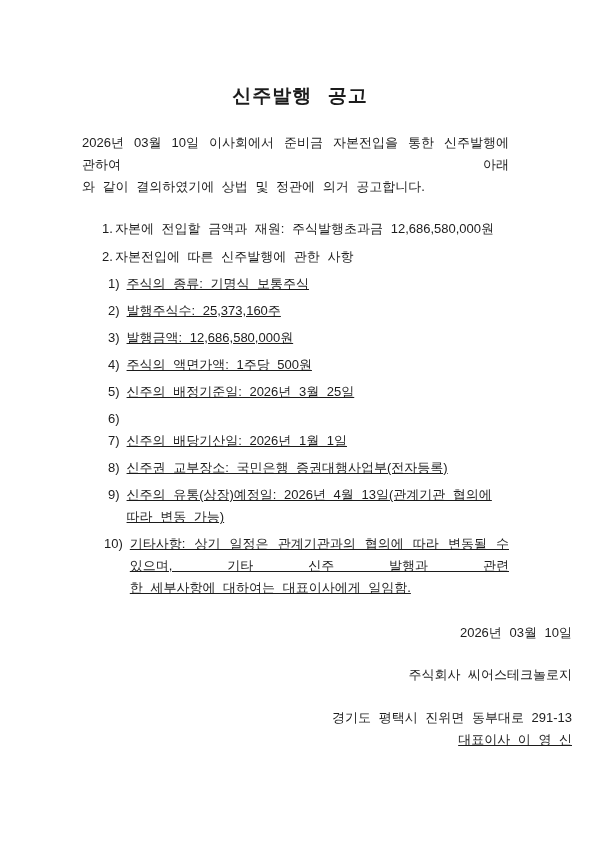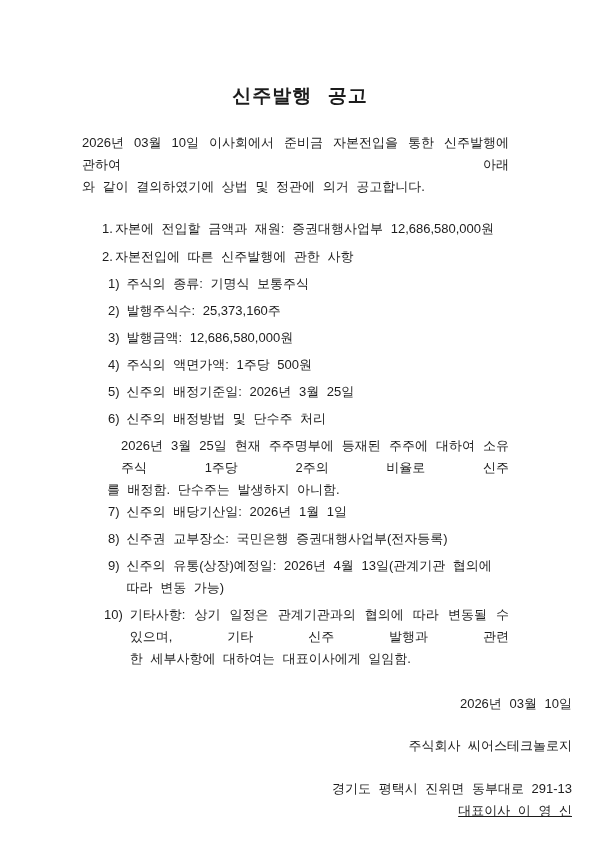--- a/index.html
+++ b/index.html
@@ -33,21 +33,21 @@
     -moz-text-align-last: justify;
   }
   .intro { margin: 24px 63px 0 54px; }
 
   .item { display: flex; margin: 0 63px 0 0; padding-left: 74px; }
   .item-num { flex: none; width: 13px; }
   .item-text { flex: 1; }
 
   .sub { display: flex; margin: 5px 63px 0 0; padding-left: 80px; }
   .sub .sub-num { flex: none; margin-right: 7px; }
-  .sub .sub-body { flex: 1; }
+  .sub .sub-body { flex: 1; text-decoration: underline; }
   .sub.wide { padding-left: 76px; }
   .sub.after-note { margin-top: 0; }
 
   .note6 { margin: 5px 63px 0 79px; }
   .note6 .l1 { padding-left: 14px; }
 
   .mt20 { margin-top: 20px; }
   .mt6  { margin-top: 6px; }
 
   .footer-line { text-align: right; }
@@ -63,21 +63,21 @@
 
   <h1 class="doc-title">신주발행 공고</h1>
 
   <div class="intro">
     <div class="just">2026년 03월 10일 이사회에서 준비금 자본전입을 통한 신주발행에 관하여 아래</div>
     <div>와 같이 결의하였기에 상법 및 정관에 의거 공고합니다.</div>
   </div>
 
   <div class="item mt20">
     <span class="item-num">1.</span>
-    <span class="item-text">자본에 전입할 금액과 재원: 증권대행사업부 12,686,580,000원</span>
+    <span class="item-text">자본에 전입할 금액과 재원: 주식발행초과금 12,686,580,000원</span>
   </div>
 
   <div class="item mt6">
     <span class="item-num">2.</span>
     <span class="item-text">자본전입에 따른 신주발행에 관한 사항</span>
   </div>
 
   <div class="sub">
     <span class="sub-num">1)</span>
     <span class="sub-body">주식의 종류: 기명식 보통주식</span>
@@ -98,27 +98,22 @@
     <span class="sub-body">주식의 액면가액: 1주당 500원</span>
   </div>
 
   <div class="sub">
     <span class="sub-num">5)</span>
     <span class="sub-body">신주의 배정기준일: 2026년 3월 25일</span>
   </div>
 
   <div class="sub">
     <span class="sub-num">6)</span>
-    <span class="sub-body">신주의 배정방법 및 단수주 처리</span>
   </div>
 
-  <div class="note6">
-    <div class="l1 just">2026년 3월 25일 현재 주주명부에 등재된 주주에 대하여 소유주식 1주당 2주의 비율로 신주</div>
-    <div>를 배정함. 단수주는 발생하지 아니함.</div>
-  </div>
 
   <div class="sub after-note">
     <span class="sub-num">7)</span>
     <span class="sub-body">신주의 배당기산일: 2026년 1월 1일</span>
   </div>
 
   <div class="sub">
     <span class="sub-num">8)</span>
     <span class="sub-body">신주권 교부장소: 국민은행 증권대행사업부(전자등록)</span>
   </div>

